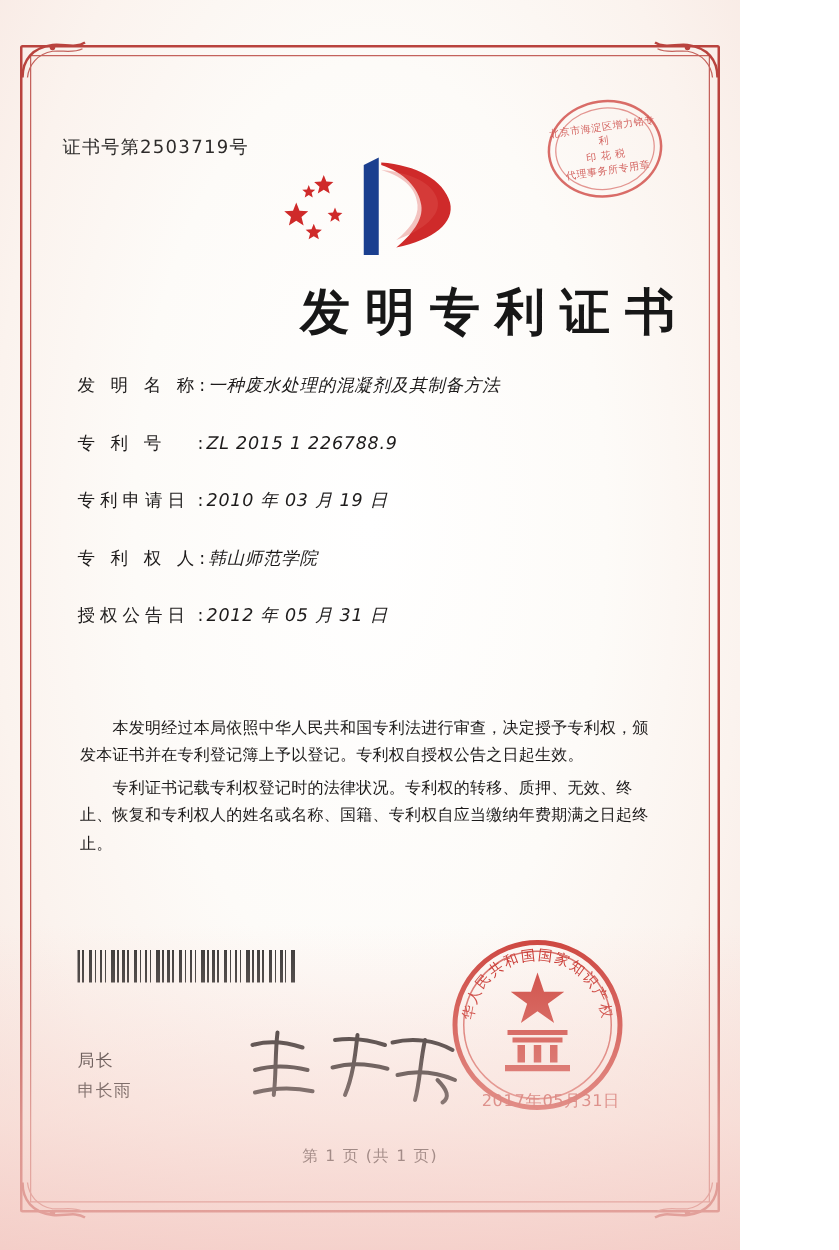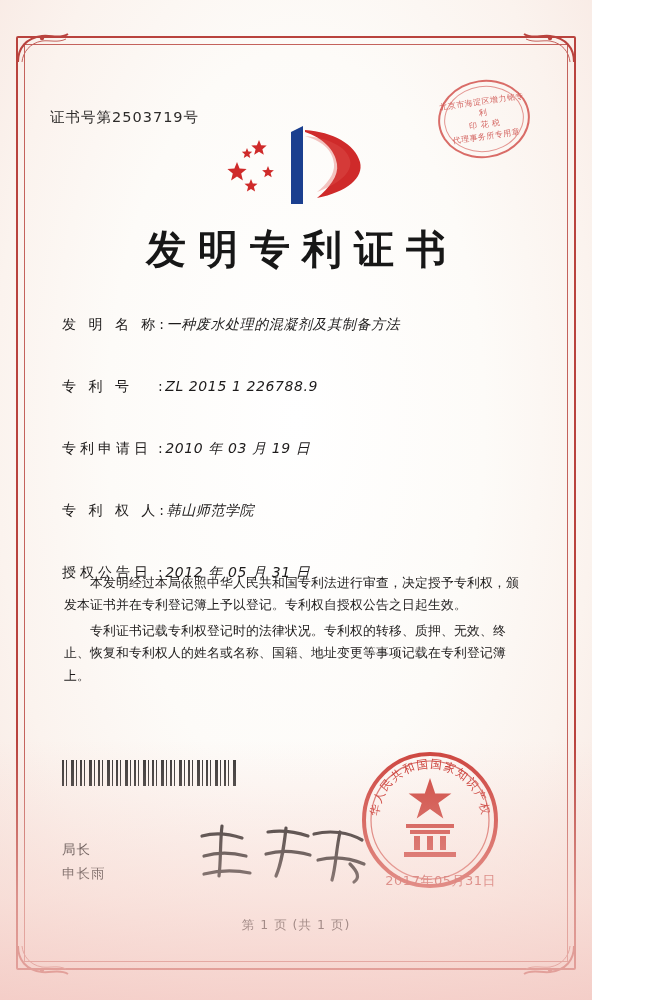--- a/index.html
+++ b/index.html
@@ -120,21 +120,21 @@
     transform: translateX(-50%);
     top: 62px;
     width: 150px;
     height: 86px;
   }
 
   .title {
     position: absolute;
     left: 0; right: 0;
     top: 162px;
-    text-align: center;
+    text-align: right;
     font-size: 40px;
     letter-spacing: 12px;
     color: #171717;
     font-family: "DejaVu Sans", sans-serif;
     font-weight: bold;
     text-indent: 12px;
   }
 
   .fields {
     position: absolute;
@@ -147,21 +147,20 @@
     font-size: 14px;
     color: #1d1b1b;
     margin-bottom: 28px;
     letter-spacing: .5px;
     white-space: nowrap;
   }
   .field .lbl {
     display: inline-block;
     min-width: 96px;
     letter-spacing: 4px;
-    margin-top: 16px;
   }
   .field .sep { margin: 0 2px 0 0; }
   .field .val { letter-spacing: .6px; font-style: italic; }
 
   .paras {
     position: absolute;
     left: 24px;
     right: 22px;
     top: 512px;
     font-family: "DejaVu Sans", sans-serif;
@@ -330,21 +329,21 @@
       <div class="field">
         <span class="lbl">专 利 权 人</span><span class="sep">:</span><span class="val">韩山师范学院</span>
       </div>
       <div class="field">
         <span class="lbl">授权公告日</span><span class="sep">:</span><span class="val">2012 年 05 月 31 日</span>
       </div>
     </div>
 
     <div class="paras">
       <div class="para">本发明经过本局依照中华人民共和国专利法进行审查，决定授予专利权，颁发本证书并在专利登记簿上予以登记。专利权自授权公告之日起生效。</div>
-      <div class="para">专利证书记载专利权登记时的法律状况。专利权的转移、质押、无效、终止、恢复和专利权人的姓名或名称、国籍、地址变更等事项记载在专利登记簿上。</div>
+      <div class="para">专利证书记载专利权登记时的法律状况。专利权的转移、质押、无效、终止、恢复和专利权人的姓名或名称、国籍、专利权自应当缴纳年费期满之日起终止。</div>
     </div>
 
     <div class="barcode"></div>
 
     <div class="round-seal">
       <svg width="140" height="140" viewBox="0 0 140 140">
         <circle cx="70" cy="70" r="66" fill="none" stroke="#c62d27" stroke-width="4" opacity="0.9"></circle>
         <circle cx="70" cy="70" r="59" fill="none" stroke="#c62d27" stroke-width="1.2" opacity="0.7"></circle>
 
         <polygon points="70,28 75.2,43.4 91.4,43.4 78.3,53 83.3,68.4 70,59 56.7,68.4 61.7,53 48.6,43.4 64.8,43.4" fill="#c62d27" opacity="0.9"></polygon>

